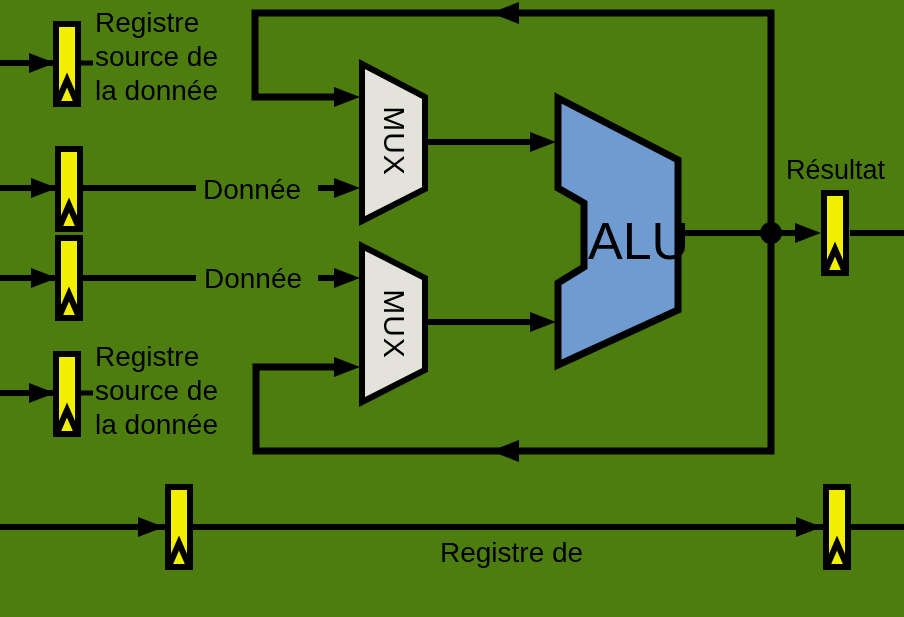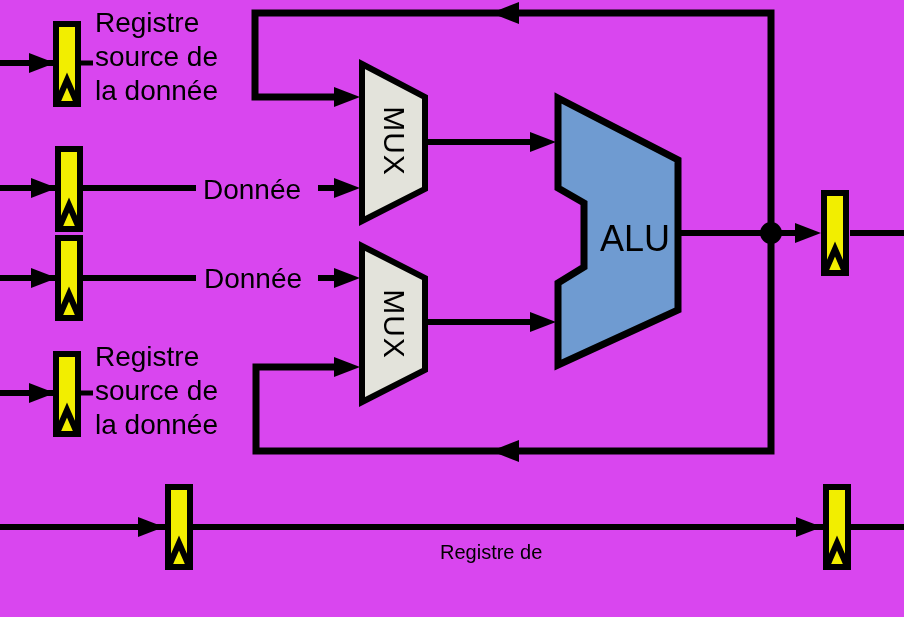--- a/index.html
+++ b/index.html
@@ -1,31 +1,31 @@
 <!DOCTYPE html>
 <html><head>
 <meta charset="utf-8">
 <style>
   html, body { margin:0; padding:0; background:#ffffff; }
   .stage {
     position:relative; width:904px; height:617px; overflow:hidden;
-    background:#d946ef;
+    background:#4d7c0f;
     font-family:"Liberation Sans", sans-serif;
     color:#000;
   }
   .stage svg { position:absolute; left:0; top:0; }
   .lbl { position:absolute; white-space:nowrap; }
   .lbl span { display:block; }
   #lbl-src-top    { left:95px;  top:6px;   font-size:28px; line-height:34px; }
   #lbl-donnee1    { left:203px; top:174px; font-size:28px; }
   #lbl-donnee2    { left:204px; top:263px; font-size:28px; }
   #lbl-src-bottom { left:95px;  top:340px; font-size:28px; line-height:34px; }
   #lbl-resultat   { left:786px; top:155px; font-size:27px; }
-  #lbl-dest       { left:440px; top:536px; font-size:20px; line-height:33px; }
-  #lbl-alu        { left:588px; top:218px; width:94px; text-align:center; font-size:36px; }
+  #lbl-dest       { left:440px; top:536px; font-size:28px; line-height:33px; }
+  #lbl-alu        { left:588px; top:211px; width:94px; text-align:center; font-size:52px; }
   .mux-label {
     position:absolute; width:90px; height:32px; line-height:32px;
     text-align:center; font-size:30px; letter-spacing:1px;
     transform:rotate(90deg);
   }
   #lbl-mux1 { left:349px; top:125px; }
   #lbl-mux2 { left:349px; top:308px; }
 </style>
 </head>
 <body>
@@ -112,20 +112,21 @@
   <div class="lbl" id="lbl-donnee1">Donnée</div>
 
   <div class="lbl" id="lbl-donnee2">Donnée</div>
 
   <div class="lbl" id="lbl-src-bottom">
     <span>Registre</span>
     <span>source de</span>
     <span>la donnée</span>
   </div>
 
+  <div class="lbl" id="lbl-resultat">Résultat</div>
 
   <div class="lbl" id="lbl-dest">
     <span>Registre de</span>
   </div>
 
   <div class="mux-label" id="lbl-mux1">MUX</div>
 
   <div class="mux-label" id="lbl-mux2">MUX</div>
 
   <div class="lbl" id="lbl-alu">ALU</div>

